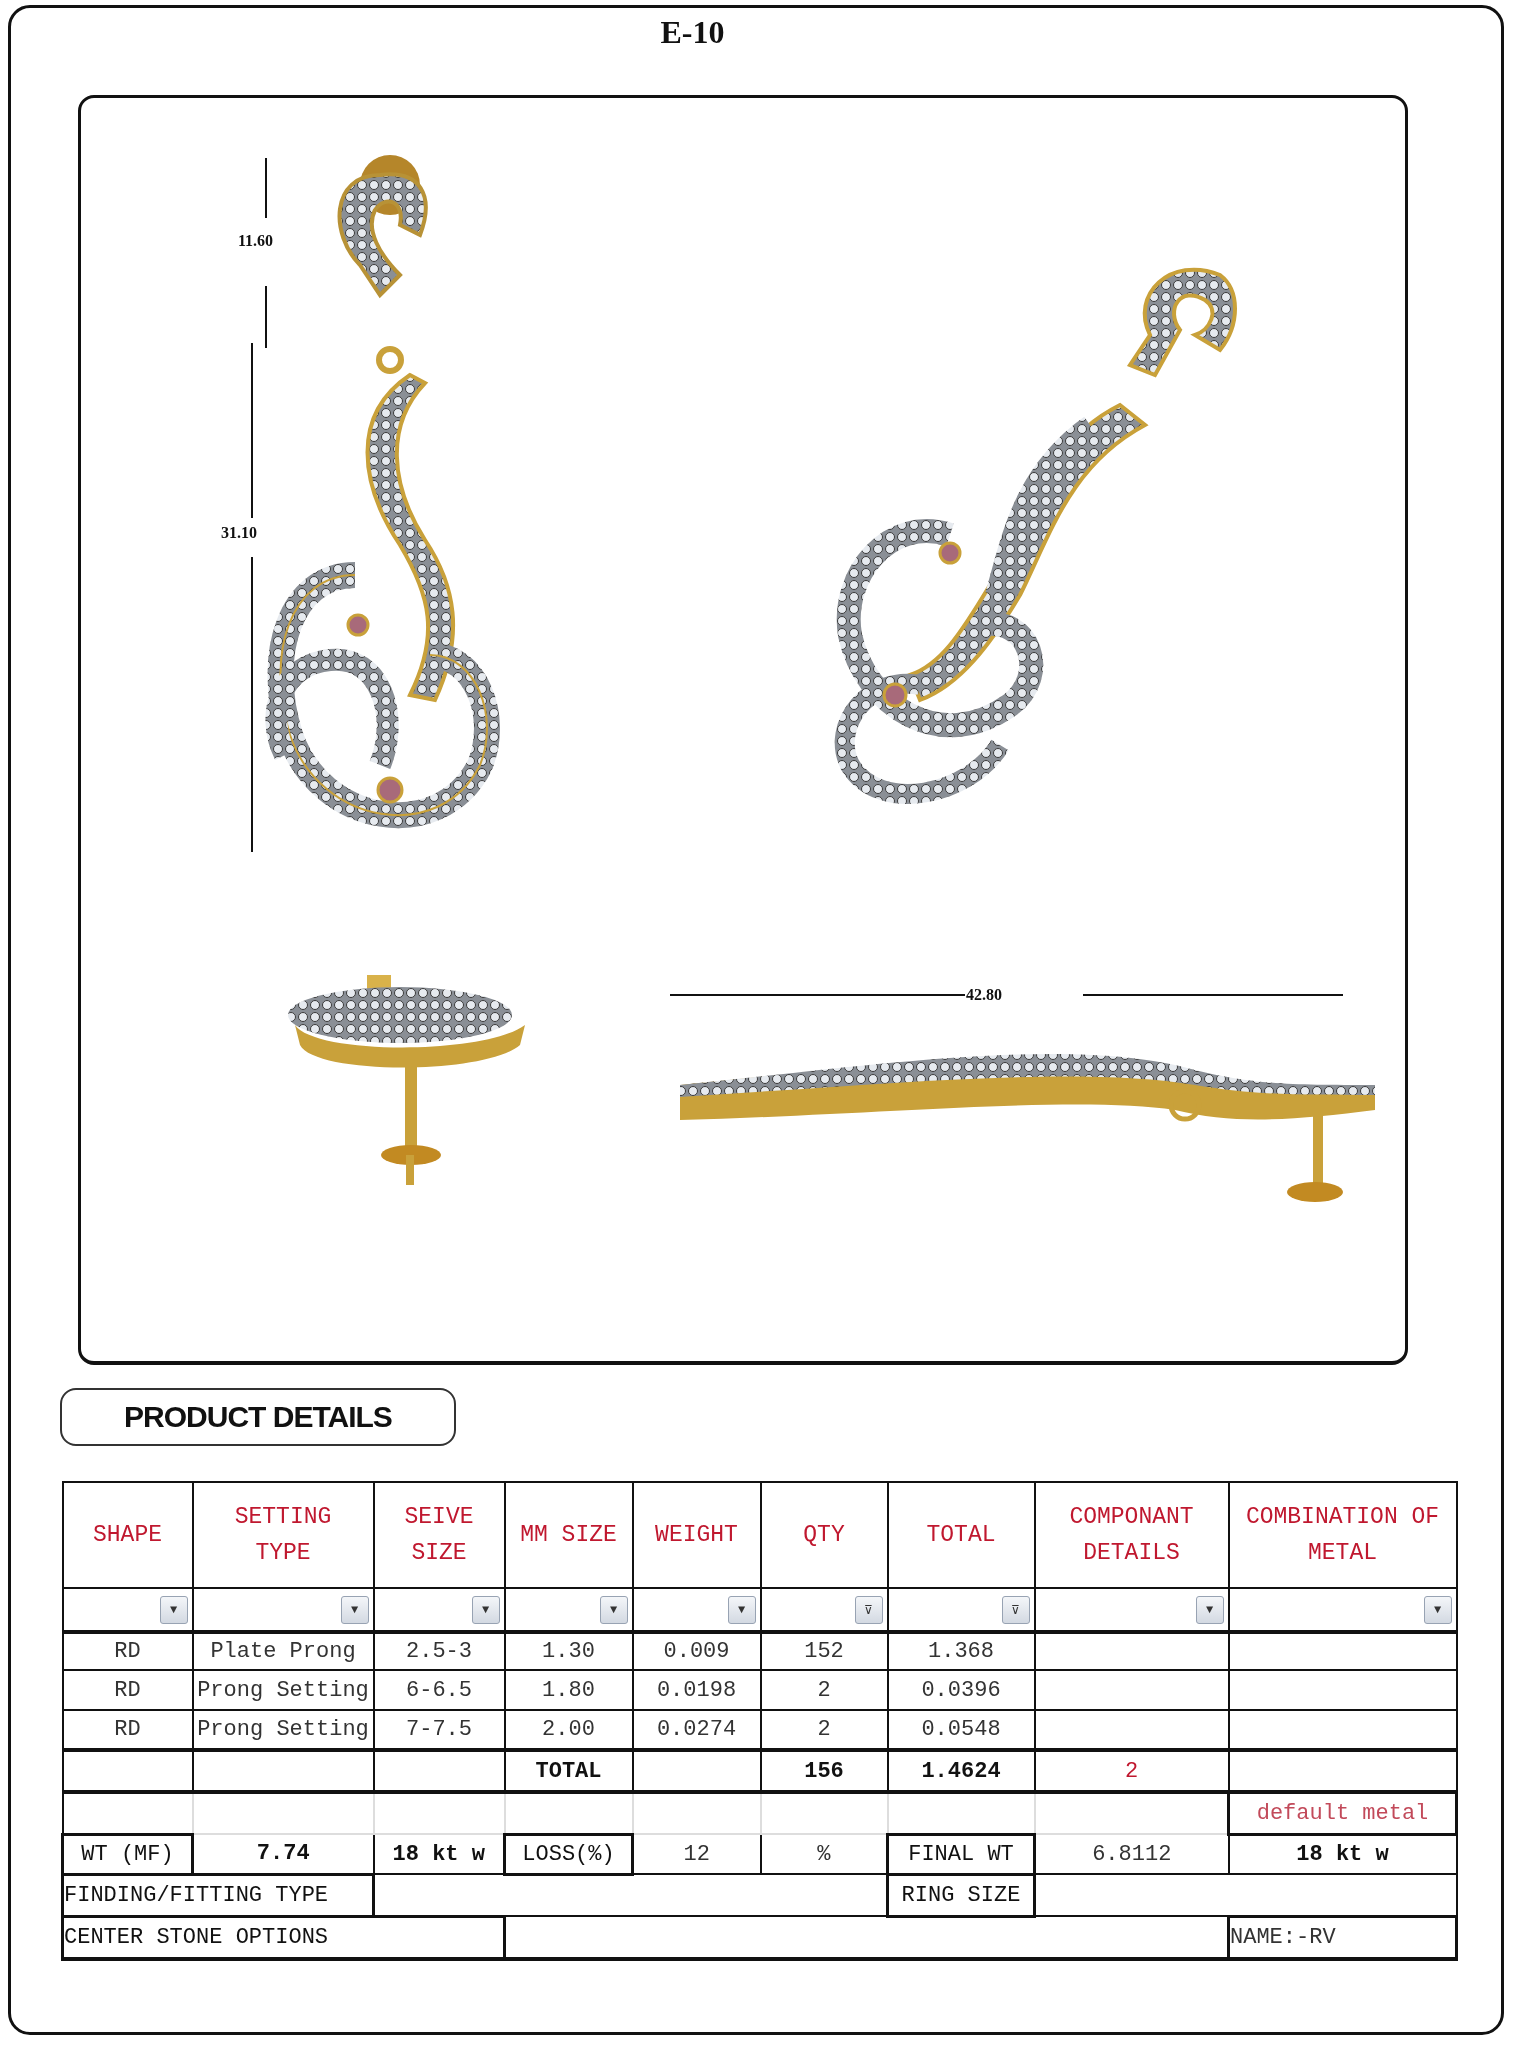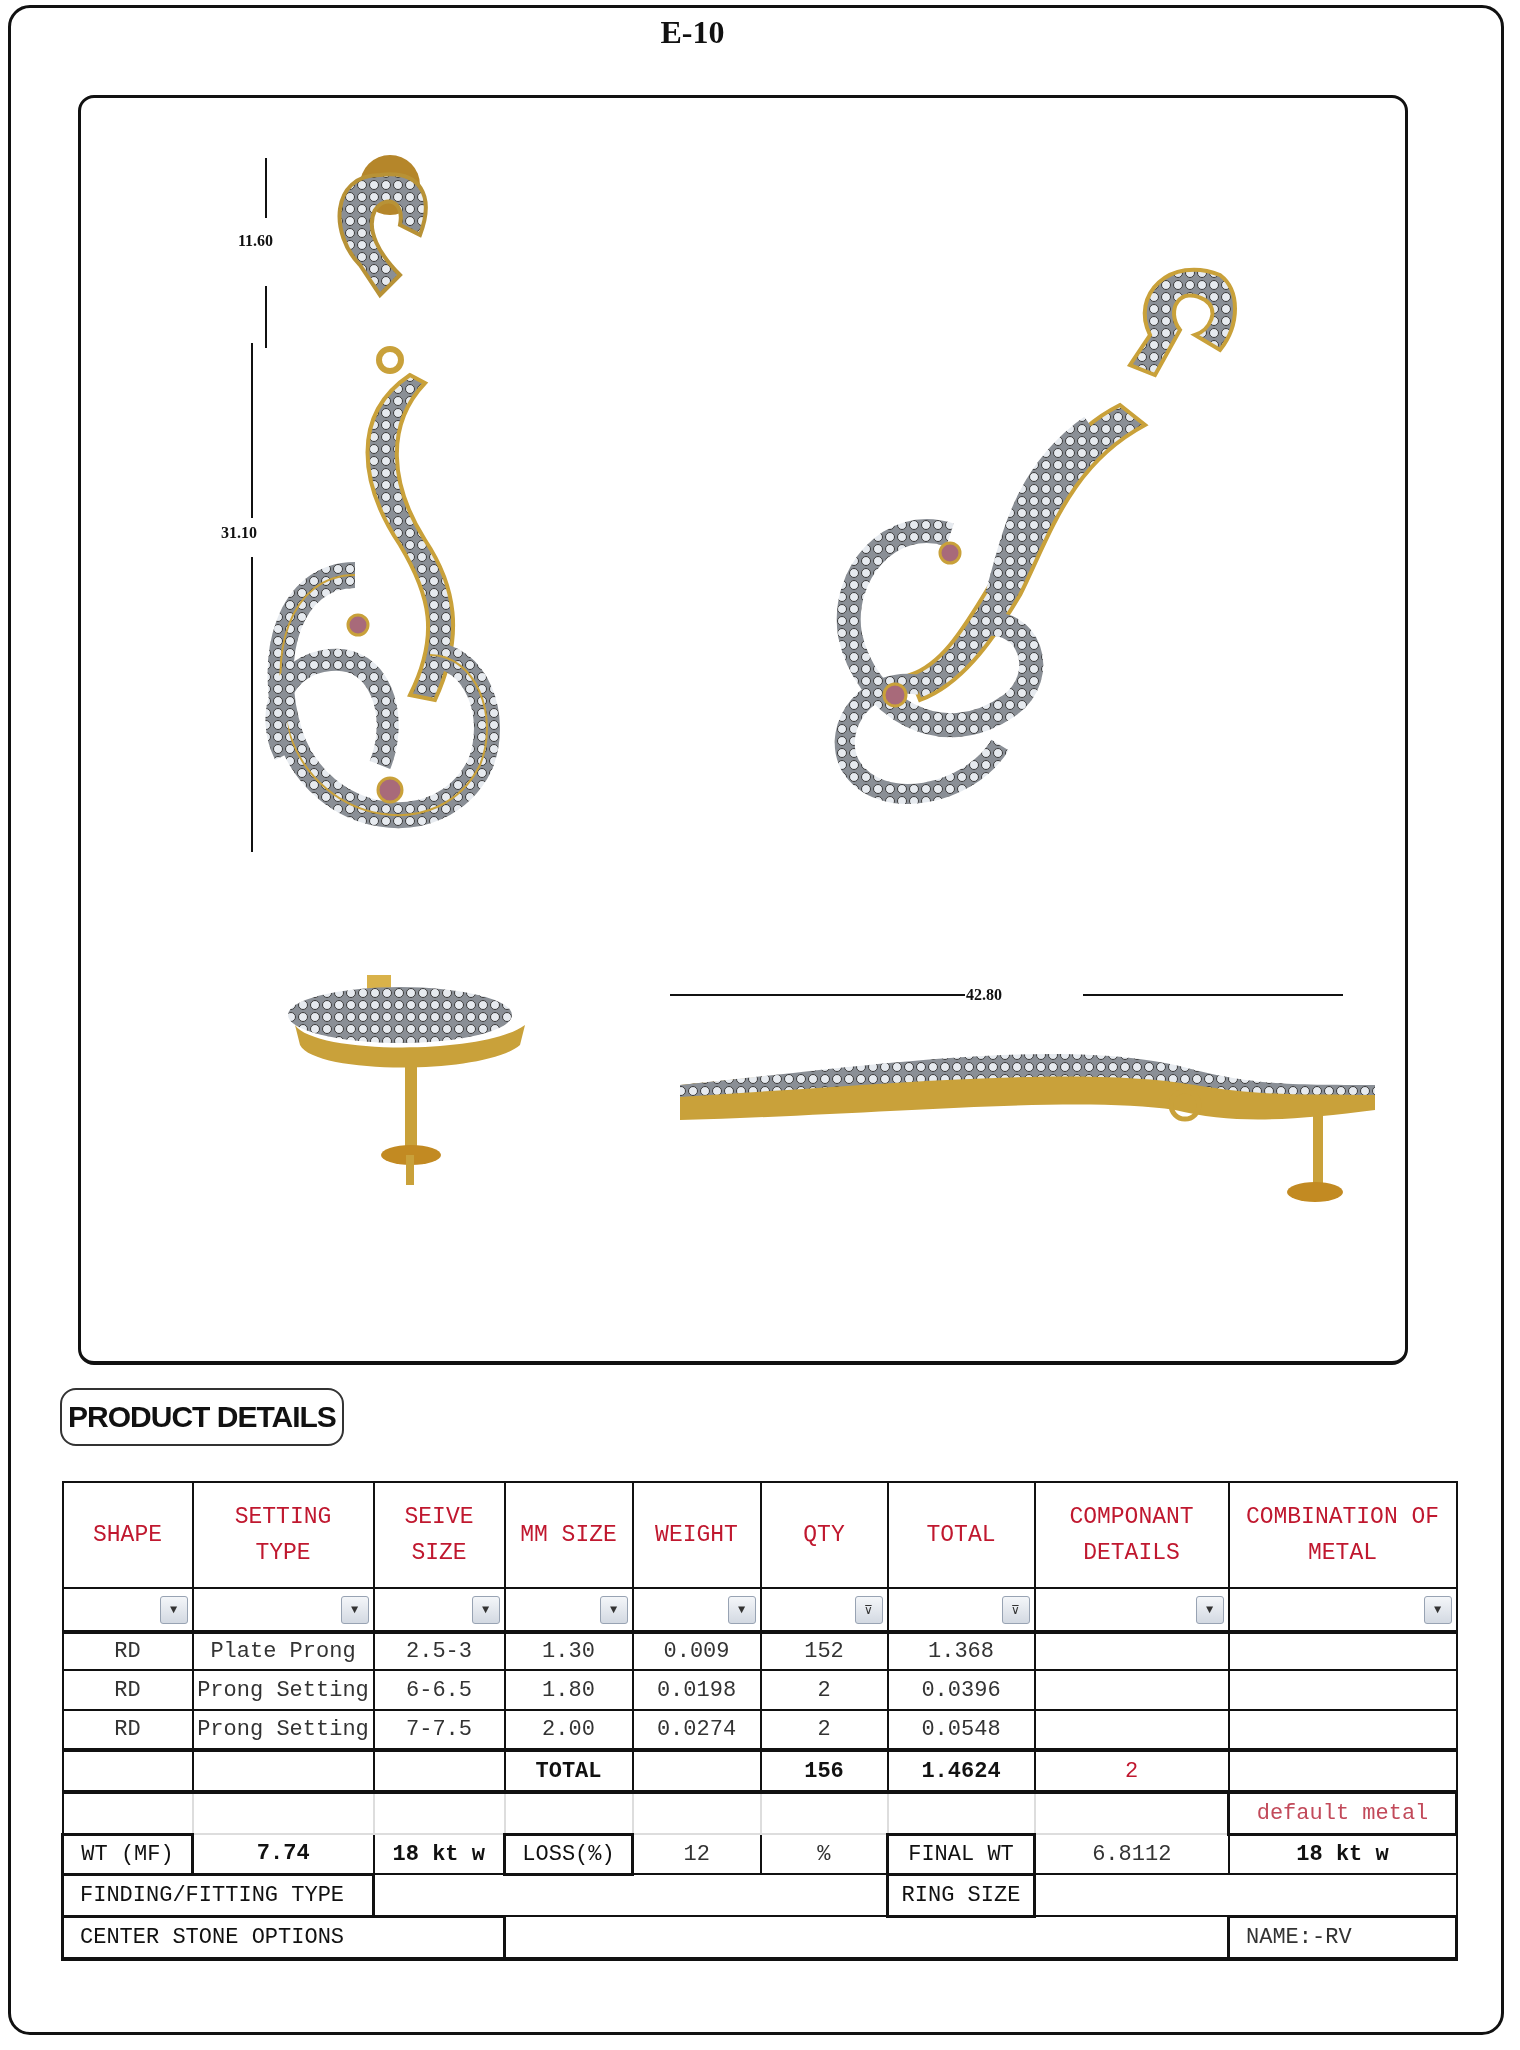--- a/index.html
+++ b/index.html
@@ -5,27 +5,27 @@
   html,body{margin:0;padding:0;background:#fff;}
   body{width:1520px;height:2050px;position:relative;overflow:hidden;font-family:"Liberation Sans",sans-serif;}
   .outer{position:absolute;left:8px;top:5px;width:1496px;height:2030px;border:3px solid #111;border-radius:22px;box-sizing:border-box;}
   .doc-title{position:absolute;left:0;top:14px;width:1385px;text-align:center;font-family:"Liberation Serif",serif;font-weight:bold;font-size:32px;color:#111;}
   .frame{position:absolute;left:78px;top:95px;width:1330px;height:1270px;border:3px solid #111;border-bottom-width:4px;border-radius:16px;box-sizing:border-box;background:#fff;}
   .dim{position:absolute;font-family:"Liberation Serif",serif;font-weight:bold;font-size:16px;color:#111;}
   .vline{position:absolute;width:2px;background:#111;}
   .hline{position:absolute;height:2px;background:#111;}
   
   .art{position:absolute;}
-  .pd-label{position:absolute;left:60px;top:1388px;width:284px;height:58px;border:2px solid #333;border-radius:16px;box-sizing:border-box;font-size:30px;font-weight:bold;letter-spacing:-1px;color:#111;display:flex;align-items:center;justify-content:center;}
+  .pd-label{position:absolute;left:60px;top:1388px;width:396px;height:58px;border:2px solid #333;border-radius:16px;box-sizing:border-box;font-size:30px;font-weight:bold;letter-spacing:-1px;color:#111;display:flex;align-items:center;justify-content:center;}
   table.pd{position:absolute;left:61px;top:1481px;border-collapse:collapse;table-layout:fixed;font-family:Liberation Mono, monospace;}
   table.pd td{border:2px solid #111;text-align:center;font-size:22px;color:#333;padding:0;overflow:hidden;white-space:nowrap;}
   table.pd td.th{color:#c0182f;font-size:23px;line-height:36px;white-space:normal;}
   table.pd td.b{font-weight:bold;color:#111;}
   table.pd td.lbl{color:#111;}
-  table.pd td.left{text-align:left;padding-left:16px;}
+  table.pd td.left{text-align:left;padding-left:0;}
   .red{color:#c0182f!important;}
   .pinkish{color:#c24a5a!important;}
   .filter-cell{position:relative;}
   .fbtn{position:absolute;right:4px;top:7px;width:28px;height:28px;border:1px solid #98a3b3;border-radius:3px;background:linear-gradient(#f4f6f9,#d3d9e2);box-sizing:border-box;display:flex;align-items:center;justify-content:center;font-size:12px;color:#333;}
   .thick-bottom td{border-bottom-width:4px!important;}
 </style>
 </head>
 <body>
 
 <div class="outer"></div>

